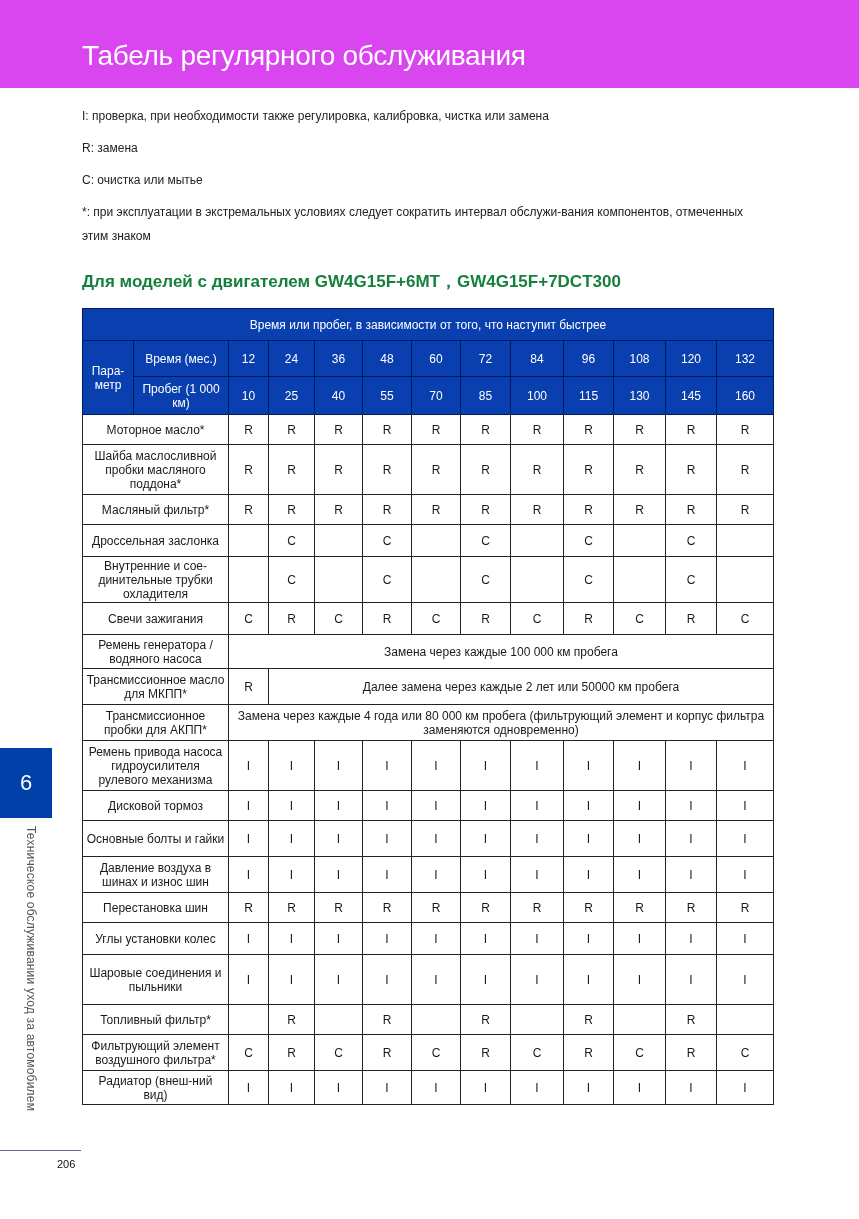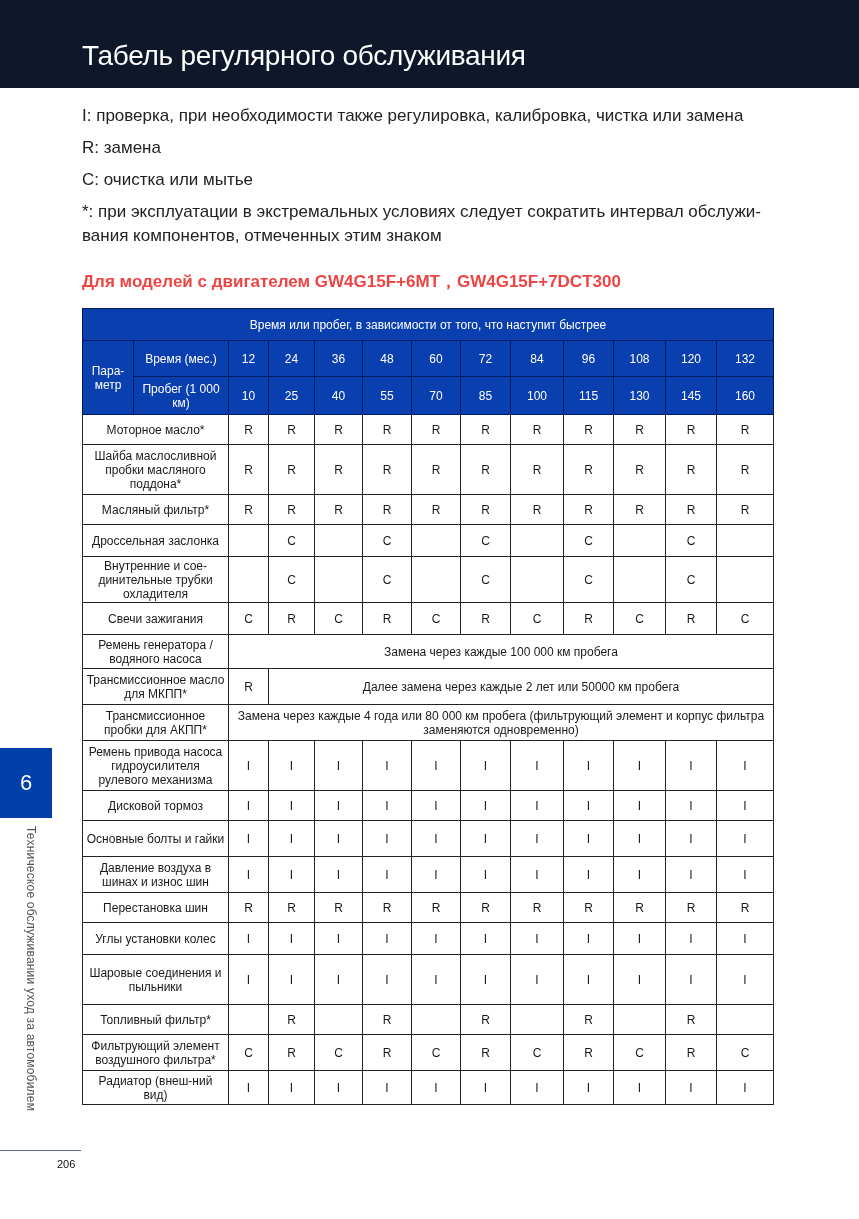--- a/index.html
+++ b/index.html
@@ -1,20 +1,20 @@
 <!DOCTYPE html>
 <html><head>
 <meta charset="utf-8">
 <style>
   html,body{margin:0;padding:0;background:#fff;}
   body{width:859px;height:1219px;position:relative;overflow:hidden;font-family:"Liberation Sans",sans-serif;color:#1a1a1a;}
-  .banner{position:absolute;left:0;top:0;width:859px;height:88px;background:#0f172a;}
+  .banner{position:absolute;left:0;top:0;width:859px;height:88px;background:#d946ef;}
   .banner h1{position:absolute;left:82px;top:40px;margin:0;font-weight:normal;font-size:28px;color:#fff;letter-spacing:-0.3px;}
-  .legend{position:absolute;left:82px;font-size:17px;color:#222;line-height:24px;width:680px;}
-  .subtitle{position:absolute;left:82px;top:270px;font-size:17px;font-weight:bold;color:#ef4444;margin:0;}
+  .legend{position:absolute;left:82px;font-size:12px;color:#222;line-height:24px;width:680px;}
+  .subtitle{position:absolute;left:82px;top:270px;font-size:17px;font-weight:bold;color:#15803d;margin:0;}
   .side-tab{position:absolute;left:0;top:748px;width:52px;height:70px;background:#0040a8;color:#fff;font-size:22px;display:flex;align-items:center;justify-content:center;}
   .side-text{position:absolute;left:24px;top:826px;writing-mode:vertical-rl;font-size:12px;color:#555;letter-spacing:0.2px;}
   .foot-line{position:absolute;left:0;top:1150px;width:81px;height:1px;background:#5a6a9a;}
   .page-no{position:absolute;left:57px;top:1158px;font-size:11px;color:#111;}
   table.sched{position:absolute;left:82px;top:308px;border-collapse:collapse;table-layout:fixed;font-size:12px;}
   table.sched td{border:1px solid #222;text-align:center;vertical-align:middle;padding:0 2px;line-height:14px;}
   table.sched .h td{background:#0a3fb0;color:#fff;border-color:#001a60;}
 </style>
 </head>
 <body>

